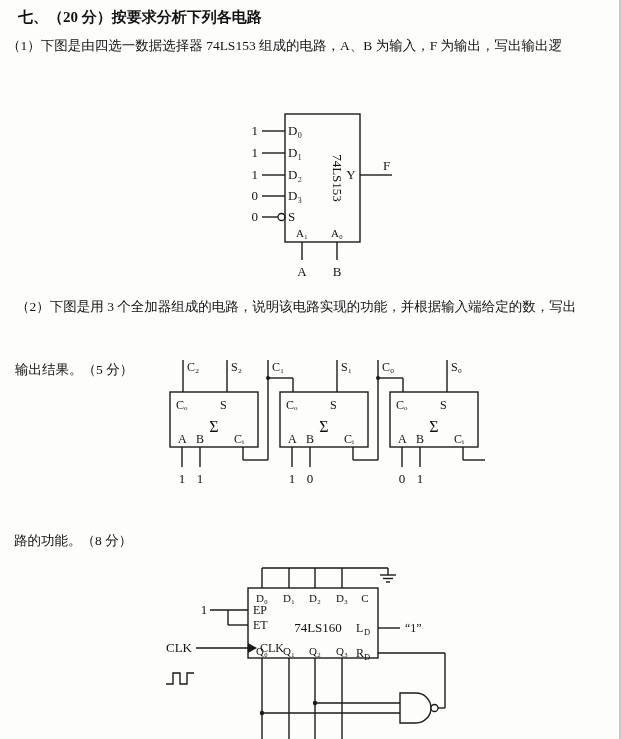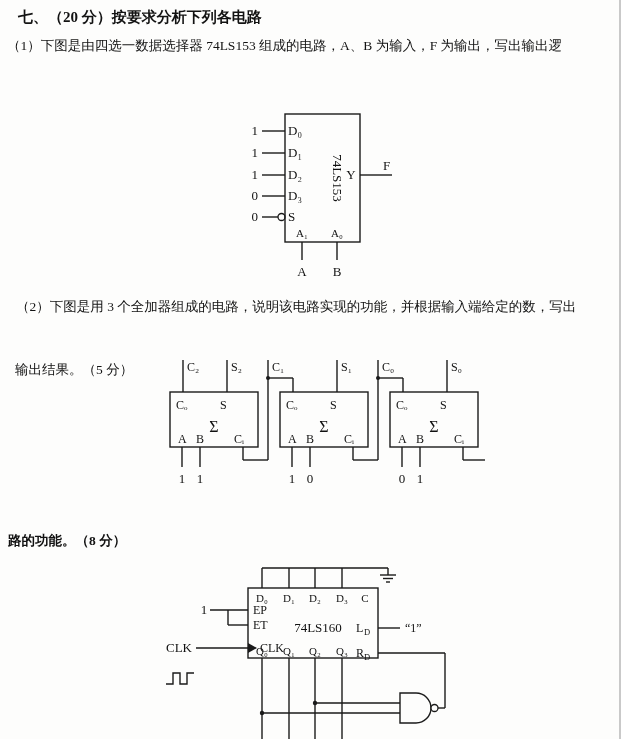--- a/index.html
+++ b/index.html
@@ -26,21 +26,21 @@
 </style>
 </head>
 <body>
 
 <div id="page">
 
   <div class="line heading" style="left:18px; top:8px;">七、（20 分）按要求分析下列各电路</div>
   <div class="line" style="left:7px; top:37px;">（1）下图是由四选一数据选择器 74LS153 组成的电路，A、B 为输入，F 为输出，写出输出逻</div>
   <div class="line" style="left:16px; top:298px;">（2）下图是用 3 个全加器组成的电路，说明该电路实现的功能，并根据输入端给定的数，写出</div>
   <div class="line" style="left:15px; top:320px;margin-top:41px;">输出结果。（5 分）</div>
-  <div class="line" style="left:8px; top:532px;font-weight:bold;">路的功能。（8 分）</div>
+  <div class="line" style="left:14px; top:532px;">路的功能。（8 分）</div>
 
   <svg style="left:240px; top:100px;" width="210" height="185" viewBox="0 0 210 185">
     <g>
       <line x1="22" y1="31" x2="45" y2="31"></line>
       <line x1="22" y1="53" x2="45" y2="53"></line>
       <line x1="22" y1="75" x2="45" y2="75"></line>
       <line x1="22" y1="96" x2="45" y2="96"></line>
       <line x1="22" y1="117" x2="38" y2="117"></line>
       <line x1="120" y1="75" x2="152" y2="75"></line>
       <line x1="62" y1="142" x2="62" y2="160"></line>

